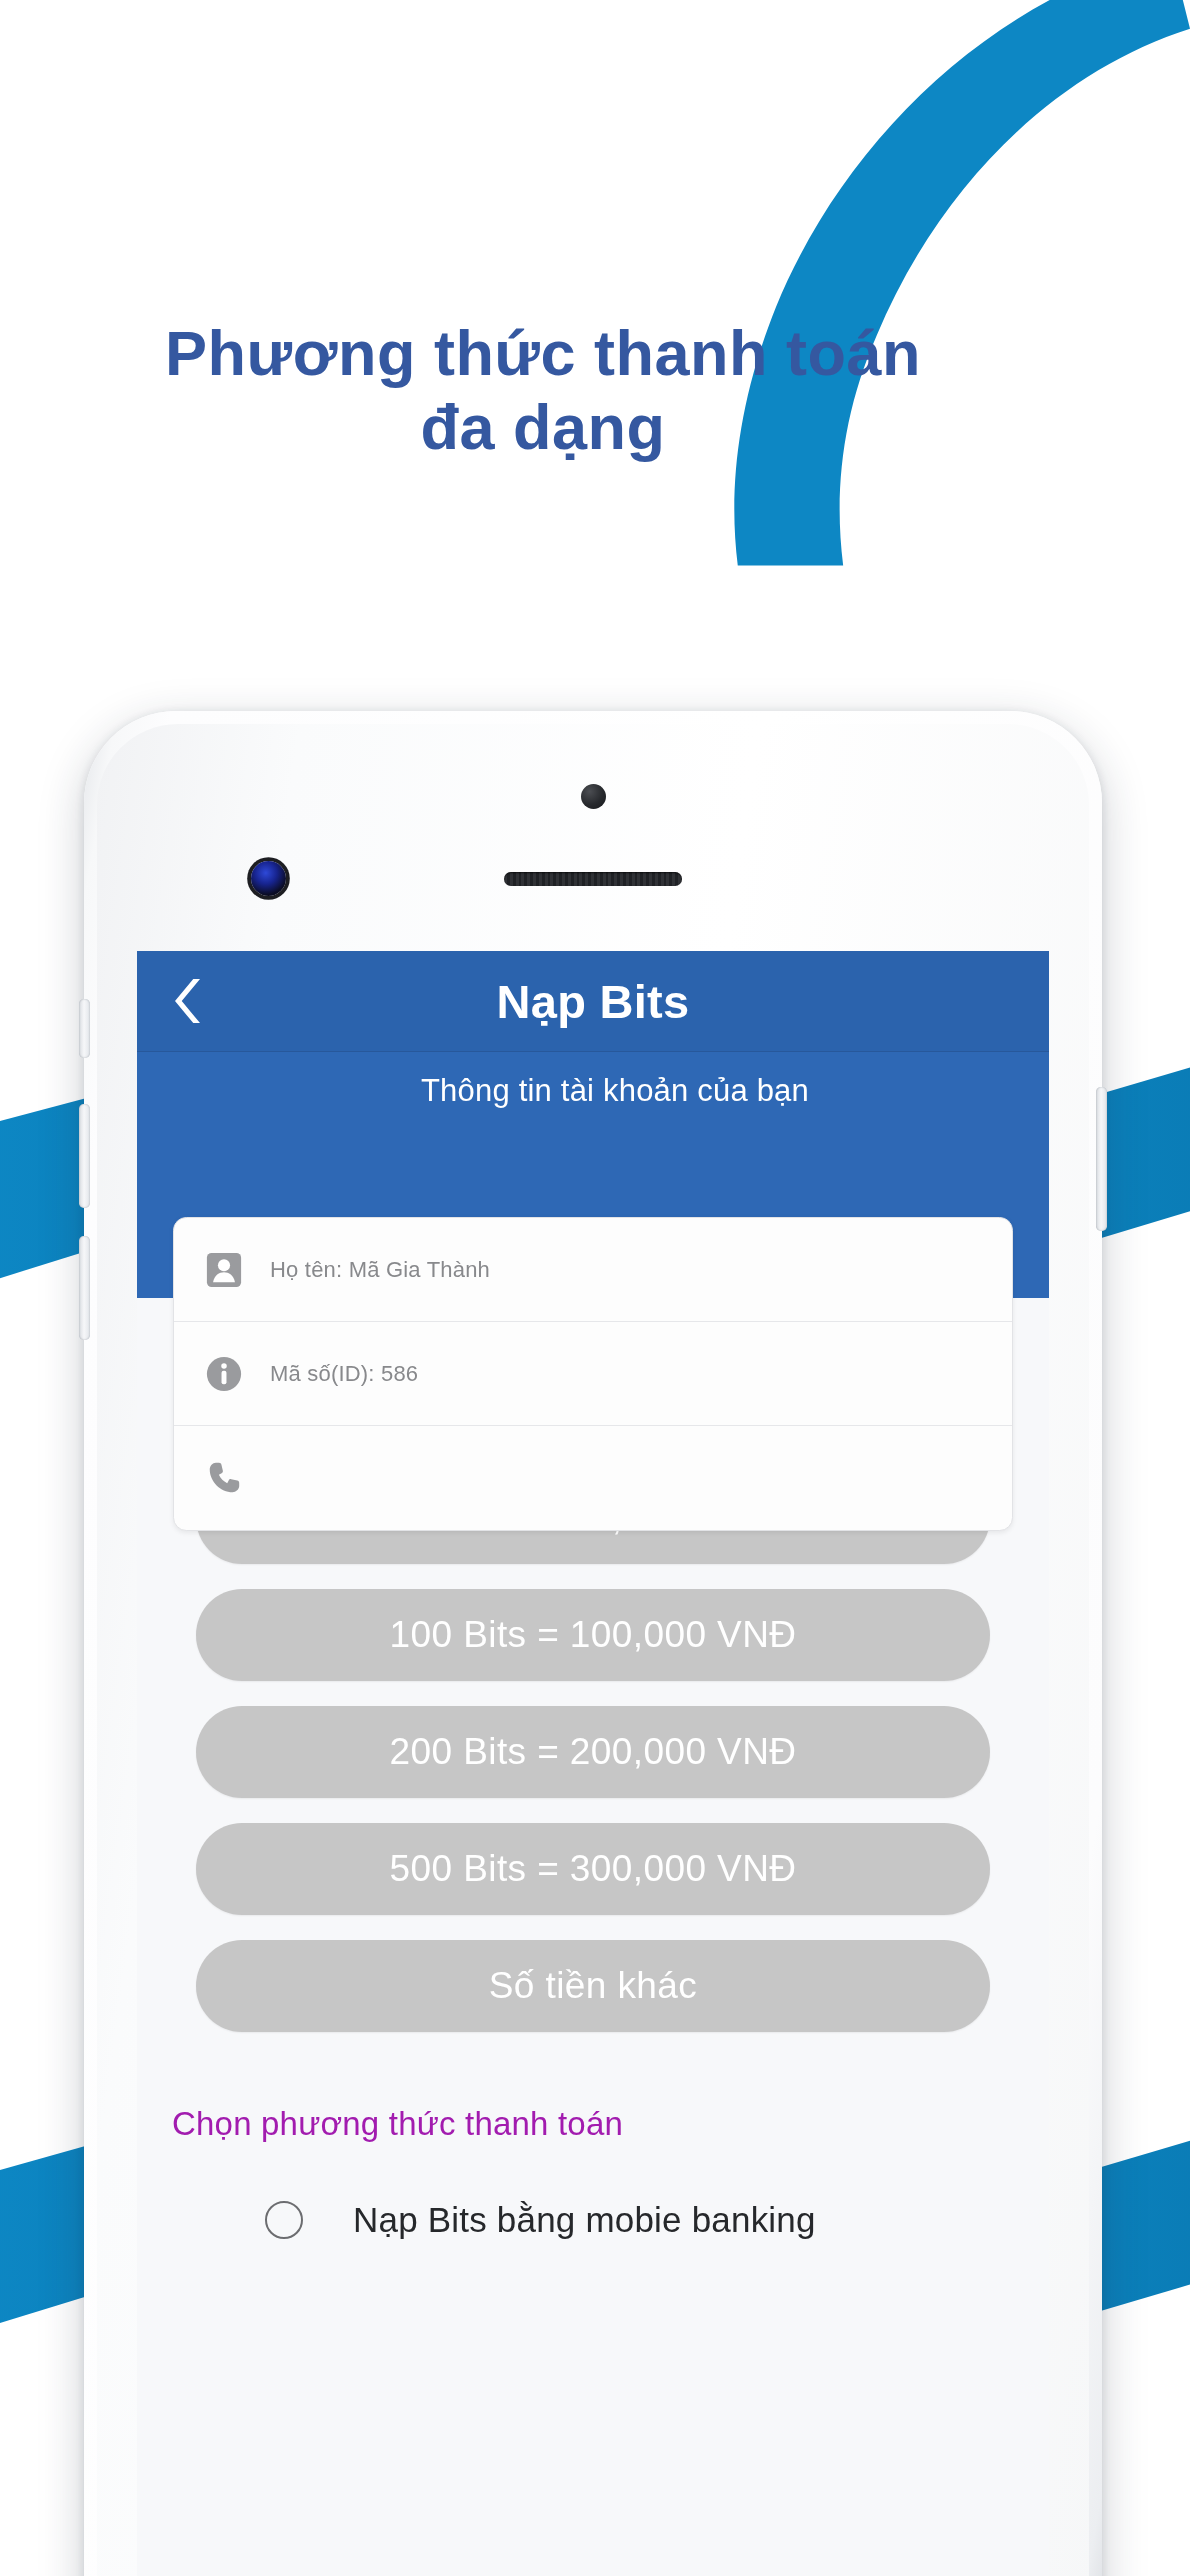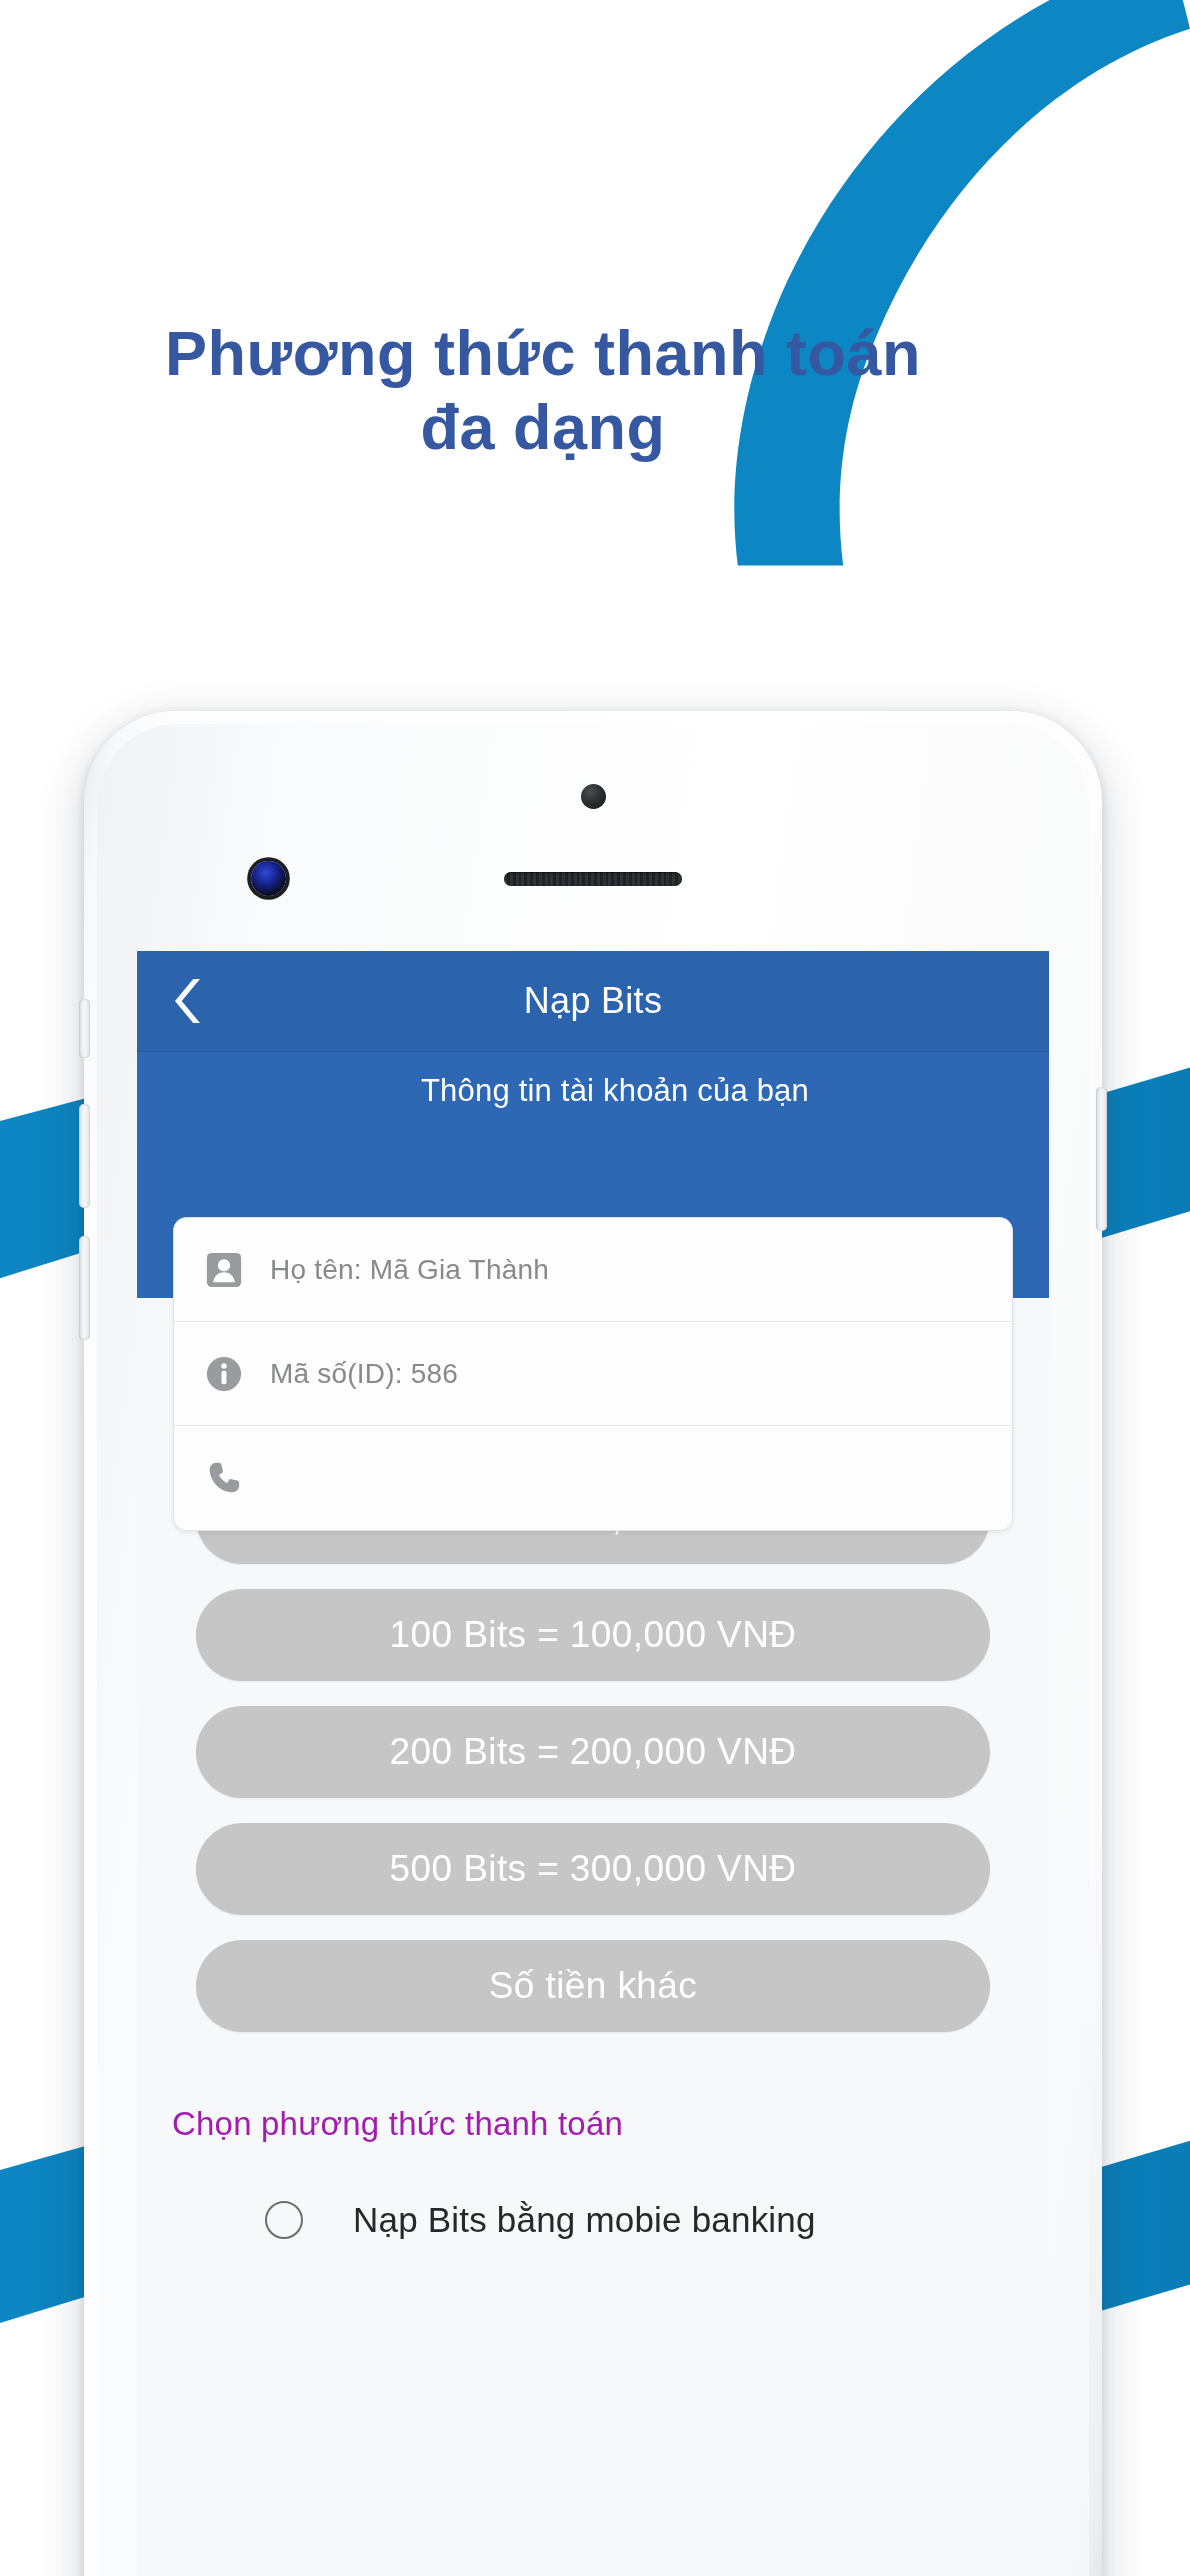--- a/index.html
+++ b/index.html
@@ -140,22 +140,22 @@
   .appbar {
     position: relative;
     height: 100px;
     background: #2b63ad;
     display: flex;
     align-items: center;
     justify-content: center;
   }
   .appbar-title {
     color: #ffffff;
-    font-size: 36px;
-    font-weight: 400;
+    font-size: 47px;
+    font-weight: 700;
     letter-spacing: 0.3px;
   }
   .back-btn {
     position: absolute;
     left: 23px;
     top: 50%;
     margin-top: -27px;
     width: 54px; height: 54px;
     display: flex;
     align-items: center;
@@ -205,21 +205,21 @@
     width: 42px; height: 42px;
     flex: 0 0 42px;
     margin-right: 25px;
     display: flex;
     align-items: center;
     justify-content: center;
   }
   .info-icon svg { display: block; }
   .info-text {
     color: #88898c;
-    font-size: 28px;
+    font-size: 22px;
     font-weight: 300;
     letter-spacing: 0.2px;
     white-space: nowrap;
   }
 
   
   .screen-body {
     position: relative;
     background: #f7f8fa;
     padding-top: 111px;

